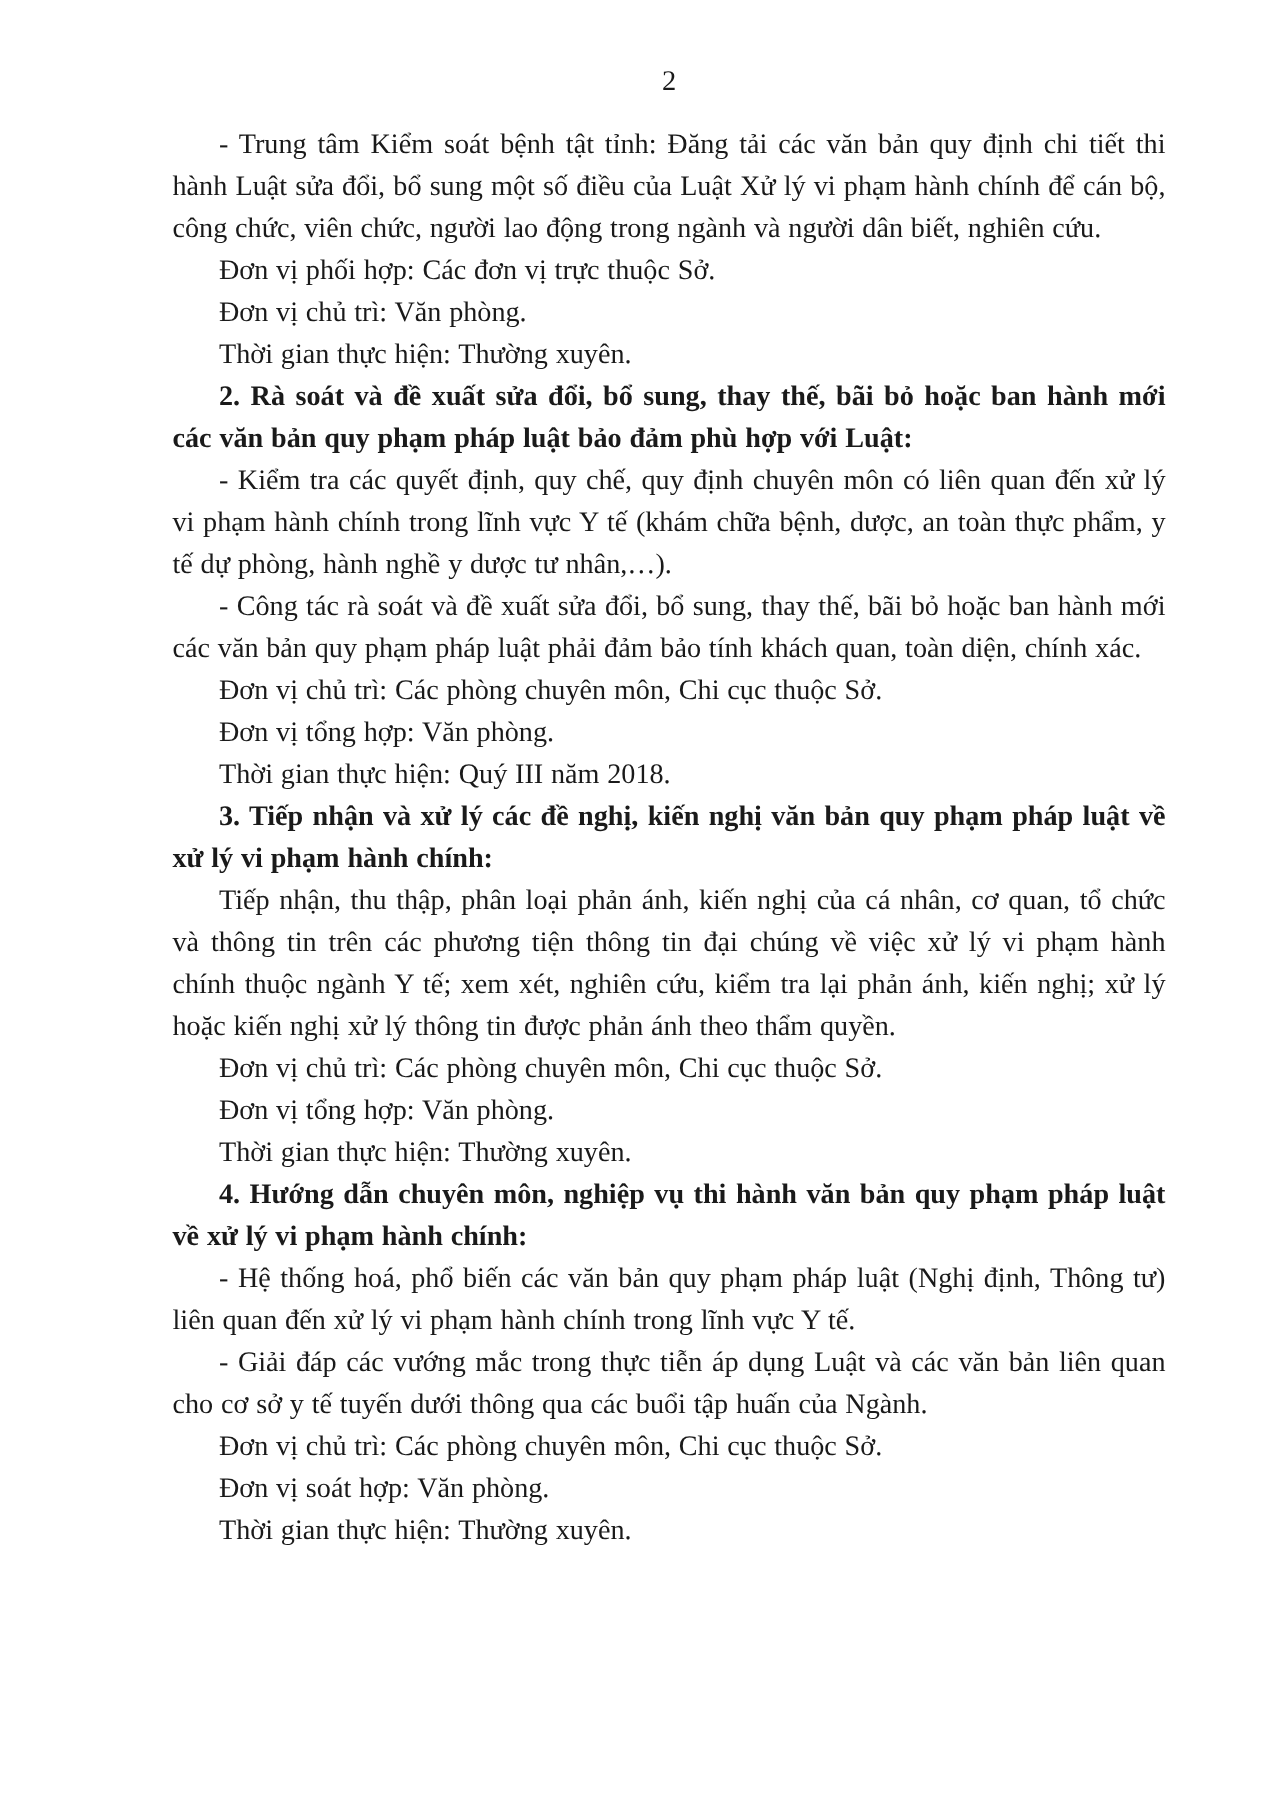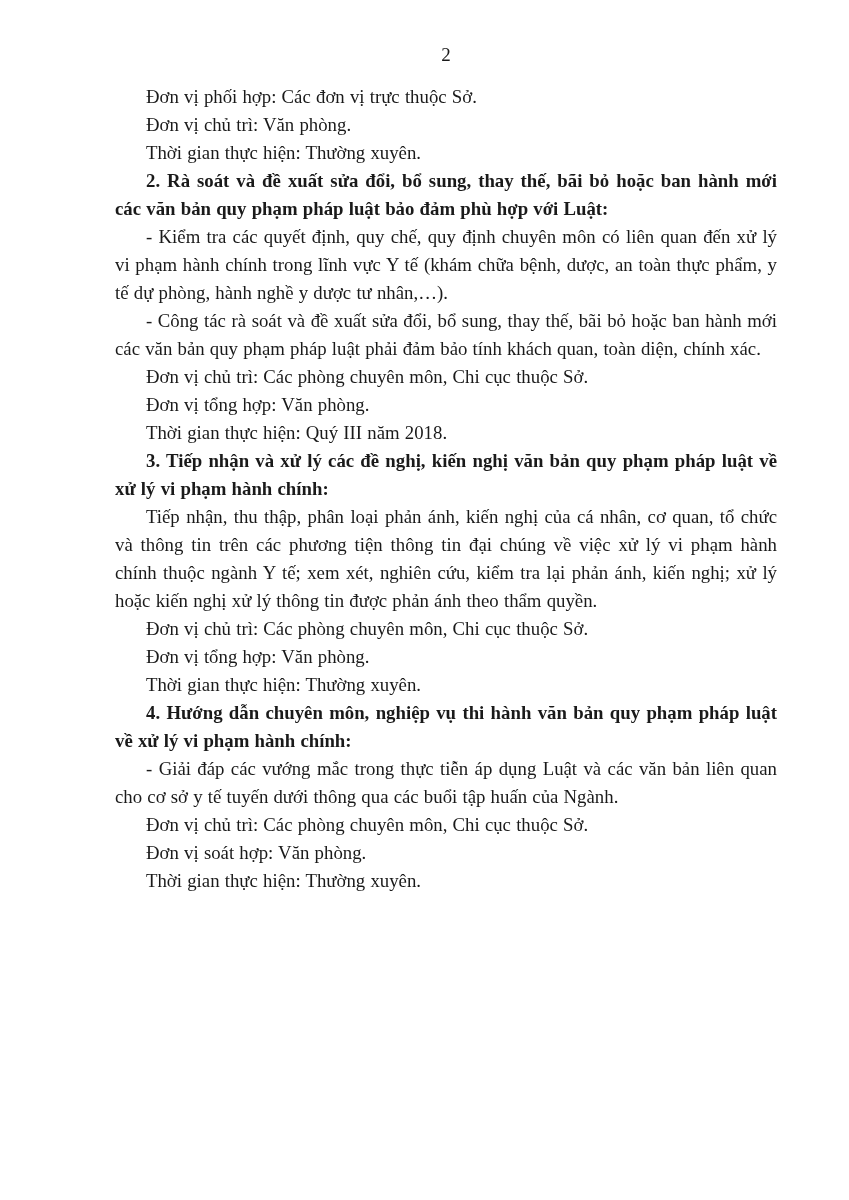--- a/index.html
+++ b/index.html
@@ -41,36 +41,38 @@
   p.last-cut {
     text-align-last: justify;
   }
 </style>
 </head>
 <body>
 
 <div class="page">
   <div class="page-number">2</div>
 
+  <p class="body">- Trung tâm Kiểm soát bệnh tật tỉnh: Đăng tải các văn bản quy định chi tiết thi hành Luật sửa đổi, bổ sung một số điều của Luật Xử lý vi phạm hành chính để cán bộ, công chức, viên chức, người lao động trong ngành và người dân biết, nghiên cứu.</p>
   <p class="body">Đơn vị phối hợp: Các đơn vị trực thuộc Sở.</p>
   <p class="body">Đơn vị chủ trì: Văn phòng.</p>
   <p class="body">Thời gian thực hiện: Thường xuyên.</p>
 
   <p class="heading">2. Rà soát và đề xuất sửa đổi, bổ sung, thay thế, bãi bỏ hoặc ban hành mới các văn bản quy phạm pháp luật bảo đảm phù hợp với Luật:</p>
   <p class="body">- Kiểm tra các quyết định, quy chế, quy định chuyên môn có liên quan đến xử lý vi phạm hành chính trong lĩnh vực Y tế (khám chữa bệnh, dược, an toàn thực phẩm, y tế dự phòng, hành nghề y dược tư nhân,…).</p>
   <p class="body">- Công tác rà soát và đề xuất sửa đổi, bổ sung, thay thế, bãi bỏ hoặc ban hành mới các văn bản quy phạm pháp luật phải đảm bảo tính khách quan, toàn diện, chính xác.</p>
   <p class="body">Đơn vị chủ trì: Các phòng chuyên môn, Chi cục thuộc Sở.</p>
   <p class="body">Đơn vị tổng hợp: Văn phòng.</p>
   <p class="body">Thời gian thực hiện: Quý III năm 2018.</p>
 
   <p class="heading">3. Tiếp nhận và xử lý các đề nghị, kiến nghị văn bản quy phạm pháp luật về xử lý vi phạm hành chính:</p>
   <p class="body">Tiếp nhận, thu thập, phân loại phản ánh, kiến nghị của cá nhân, cơ quan, tổ chức và thông tin trên các phương tiện thông tin đại chúng về việc xử lý vi phạm hành chính thuộc ngành Y tế; xem xét, nghiên cứu, kiểm tra lại phản ánh, kiến nghị; xử lý hoặc kiến nghị xử lý thông tin được phản ánh theo thẩm quyền.</p>
   <p class="body">Đơn vị chủ trì: Các phòng chuyên môn, Chi cục thuộc Sở.</p>
   <p class="body">Đơn vị tổng hợp: Văn phòng.</p>
   <p class="body">Thời gian thực hiện: Thường xuyên.</p>
 
   <p class="heading">4. Hướng dẫn chuyên môn, nghiệp vụ thi hành văn bản quy phạm pháp luật về xử lý vi phạm hành chính:</p>
+  <p class="body">- Hệ thống hoá, phổ biến các văn bản quy phạm pháp luật (Nghị định, Thông tư) liên quan đến xử lý vi phạm hành chính trong lĩnh vực Y tế.</p>
   <p class="body">- Giải đáp các vướng mắc trong thực tiễn áp dụng Luật và các văn bản liên quan cho cơ sở y tế tuyến dưới thông qua các buổi tập huấn của Ngành.</p>
   <p class="body">Đơn vị chủ trì: Các phòng chuyên môn, Chi cục thuộc Sở.</p>
   <p class="body">Đơn vị soát hợp: Văn phòng.</p>
   <p class="body">Thời gian thực hiện: Thường xuyên.</p>
 
 </div>
 
 </body></html>

